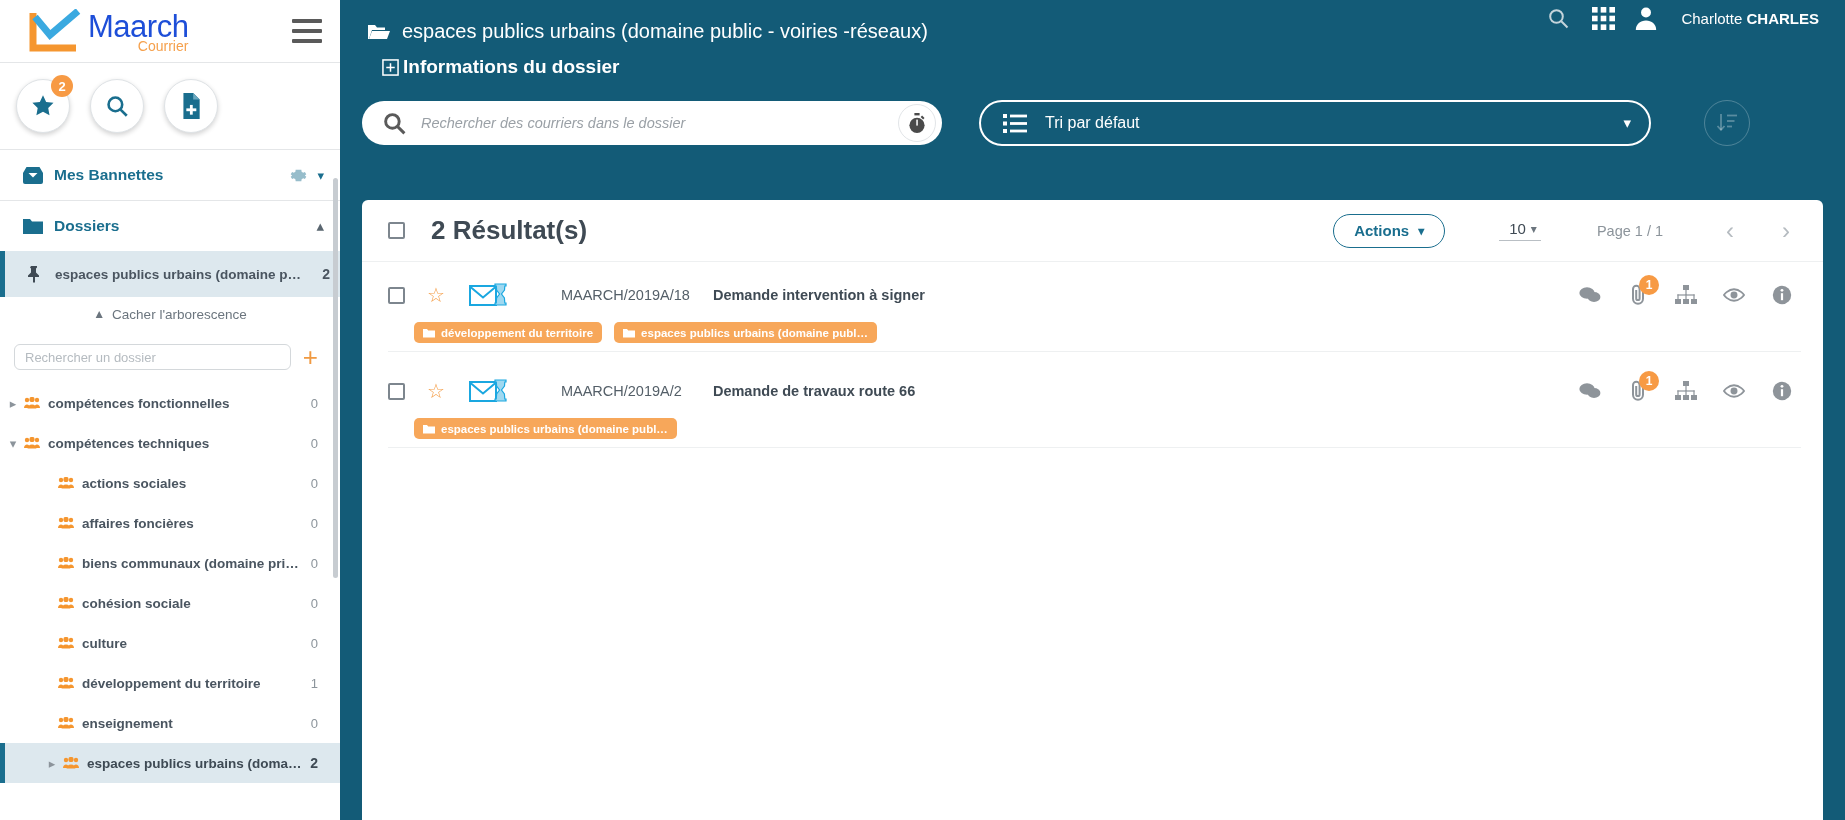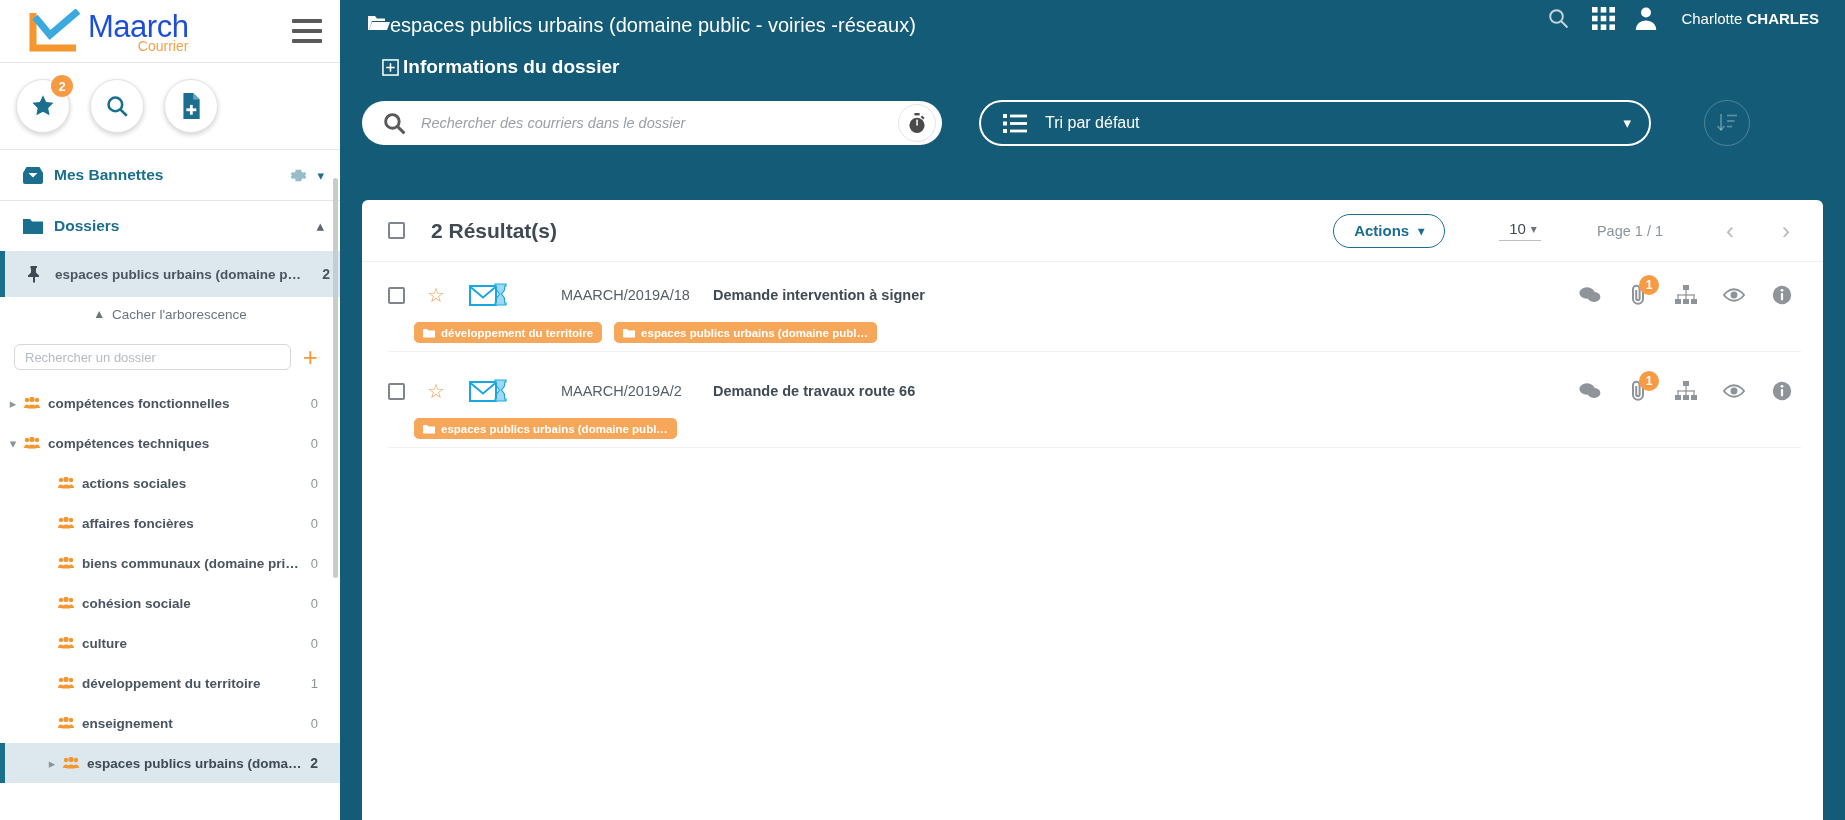--- a/index.html
+++ b/index.html
@@ -108,21 +108,21 @@
 
   .sb-scroll {
     position: absolute; right: 2px; top: 178px; width: 5px; height: 400px;
     background: #c7ccd1; border-radius: 3px;
   }
 
   
   .main { flex: 1; background: #135b77; position: relative; overflow: hidden; }
   .main-head { padding: 14px 0 0 0; }
   .crumb {
-    display: flex; align-items: flex-start; 
+    display: flex; align-items: center; gap: 12px;
     color: #fff; font-size: 20px; padding-left: 28px; height: 34px;
   }
   .subcrumb {
     display: flex; align-items: center; gap: 4px;
     color: #fff; font-size: 19px; font-weight: bold;
     padding-left: 42px; height: 38px; cursor: pointer;
   }
   .top-right {
     position: absolute; right: 26px; top: 5px;
     display: flex; align-items: center; gap: 22px;
@@ -168,21 +168,21 @@
     background: #fff; border-radius: 6px 6px 0 0; overflow: hidden;
   }
   .res-head {
     height: 62px; display: flex; align-items: center;
     padding: 0 22px 0 26px; gap: 26px; border-bottom: 1px solid #eef0f1;
   }
   .chk {
     width: 17px; height: 17px; border: 2px solid #7d868e; border-radius: 2px;
     cursor: pointer; flex: 0 0 17px;
   }
-  .res-count { font-size: 21px; font-weight: bold; color: #3f4a54; flex: 1; }
+  .res-count { font-size: 26px; font-weight: bold; color: #3f4a54; flex: 1; }
   .actions-btn {
     height: 34px; padding: 0 20px; border: 1px solid #1a6e8e; border-radius: 18px;
     color: #1a6e8e; font-size: 15px; font-weight: bold;
     display: flex; align-items: center; gap: 9px; cursor: pointer;
   }
   .perpage {
     display: flex; align-items: center; gap: 5px; margin-left: 28px;
     border-bottom: 1px solid #b9bfc4; padding: 0 4px 3px 10px; cursor: pointer;
   }
   .perpage .pp-val { font-size: 15px; color: #3f4a54; }

